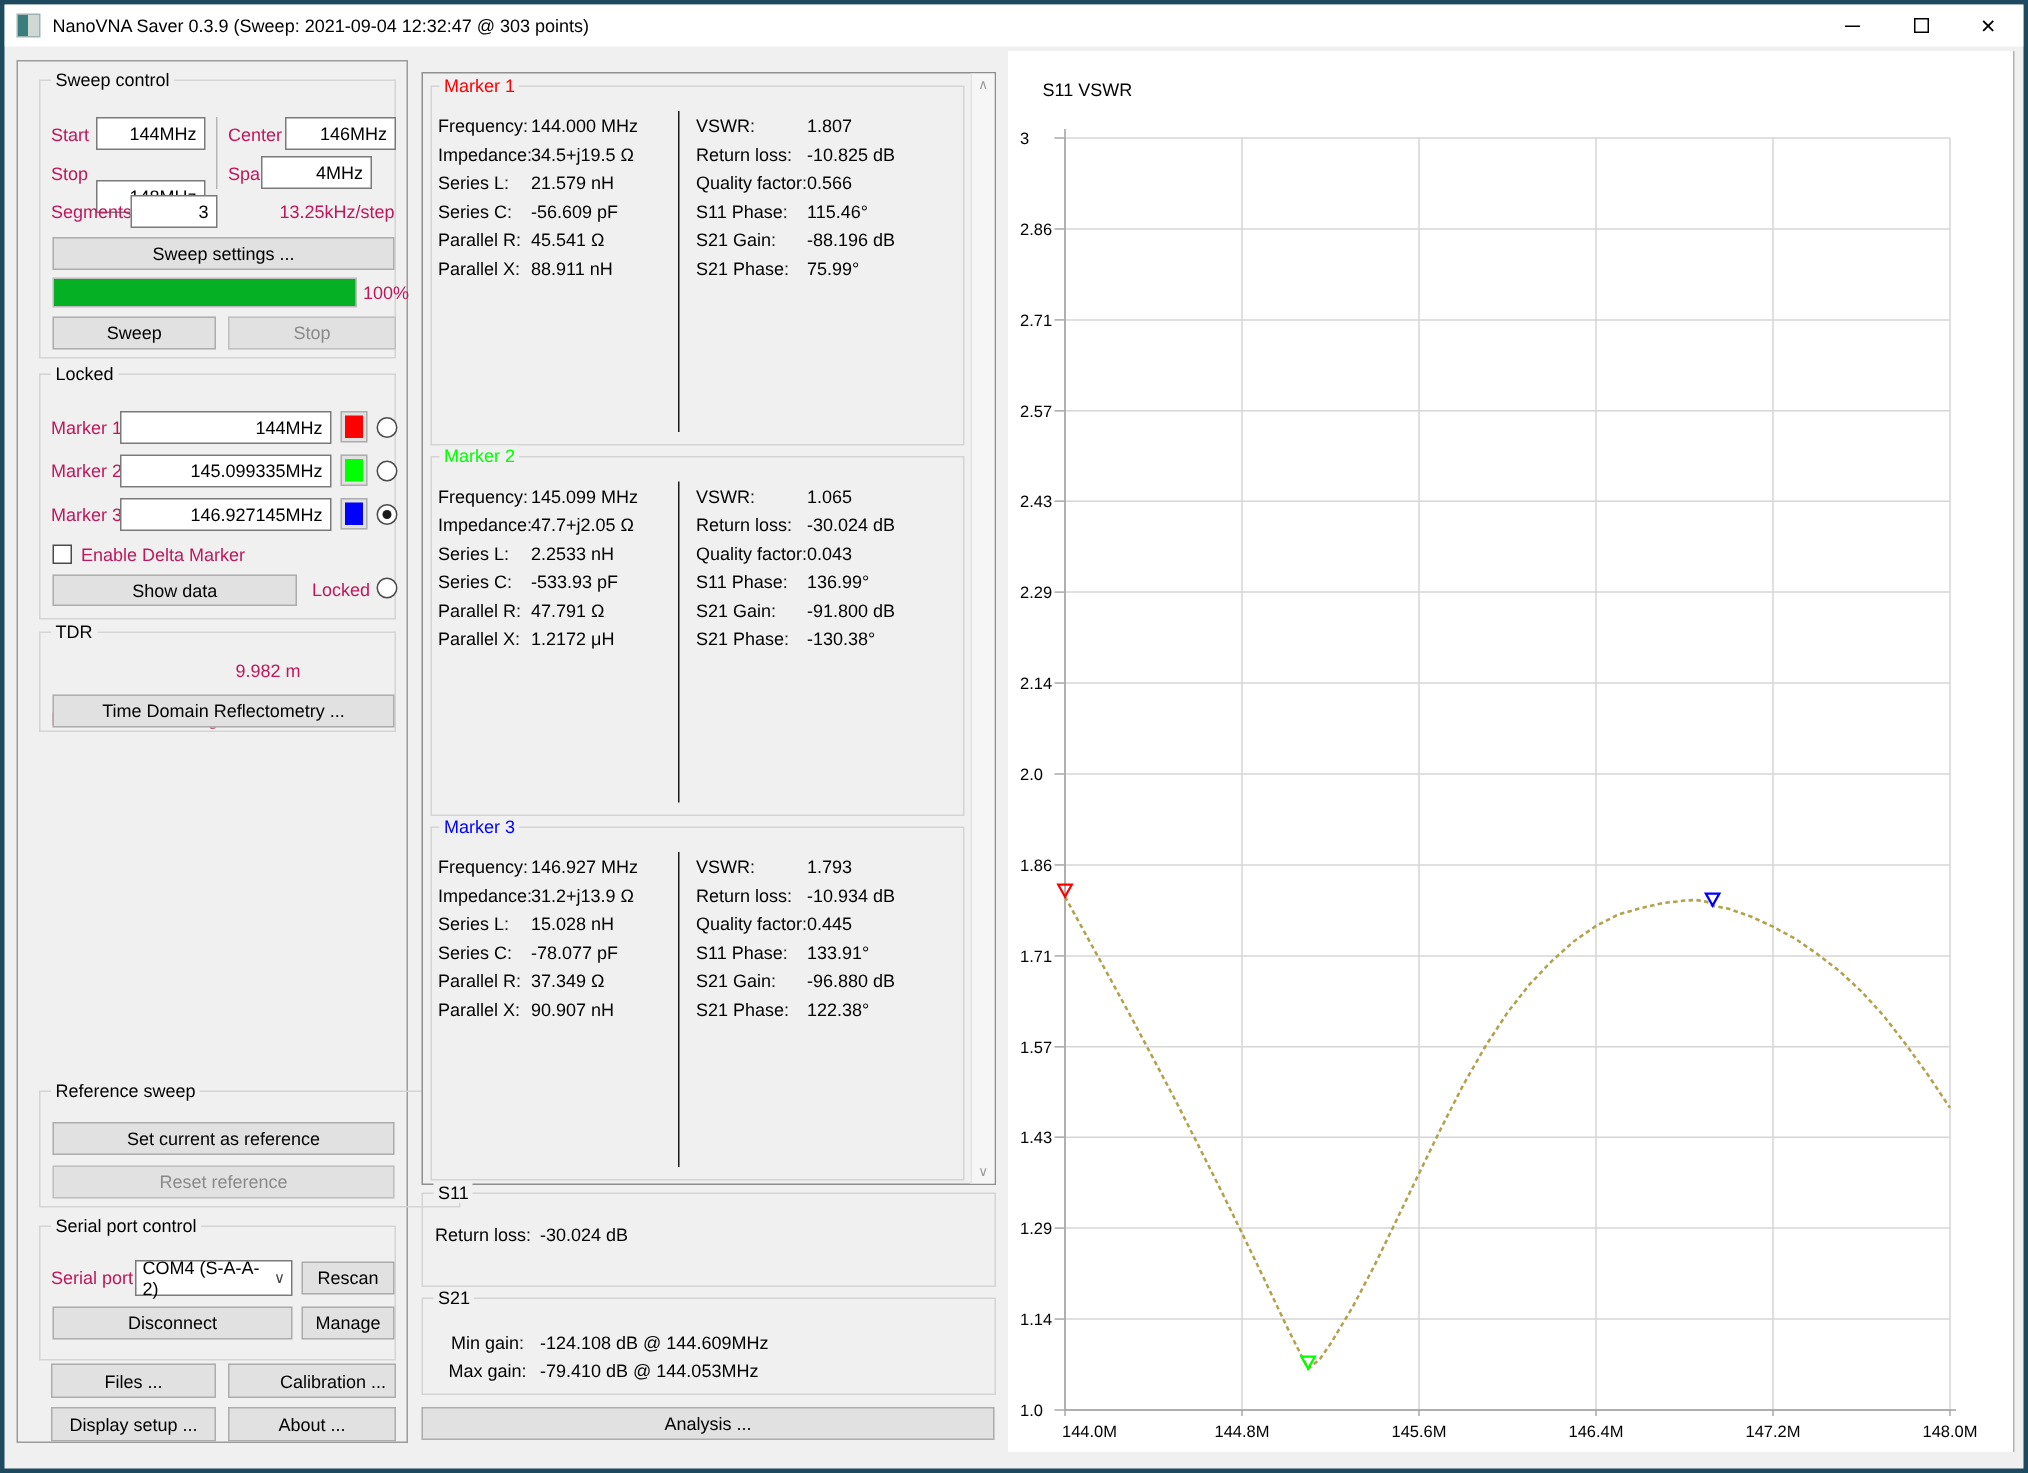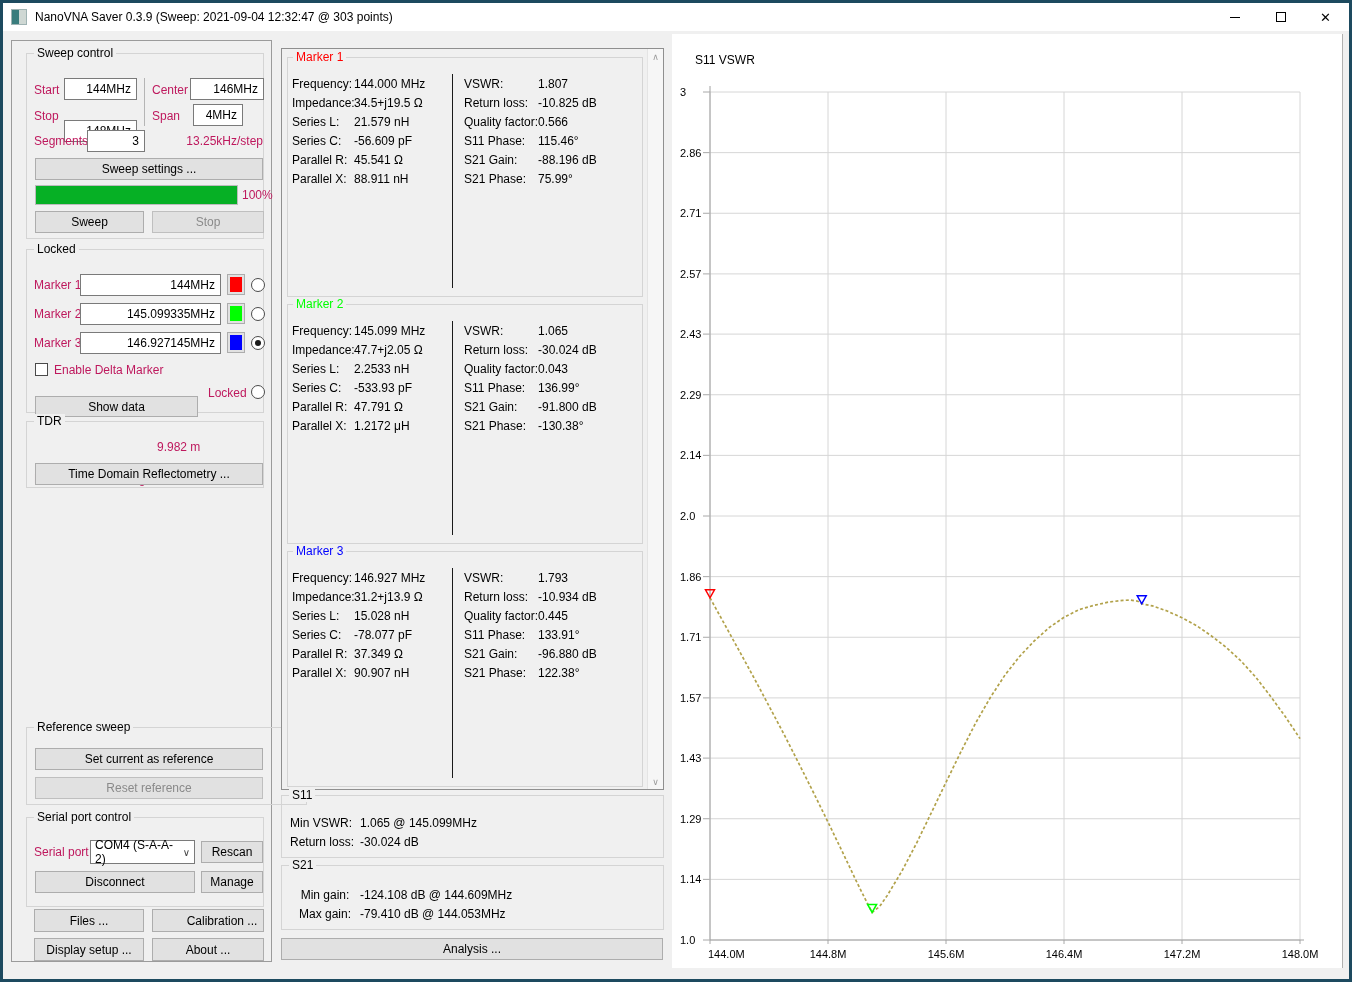--- a/index.html
+++ b/index.html
@@ -85,21 +85,21 @@
     <div class="groupbox" style="left:14px; top:12px; width:238px; height:186px;">
       <span class="legend">Sweep control</span>
       <span class="lbl" style="left:7px; top:29px;">Start</span>
       <input class="tfield" style="left: 37px; top: 24px; width: 73px; height: 22px;" readonly="" value="144MHz">
       <div class="vdiv" style="left:117px; top:24px; height:48px;"></div>
       <span class="lbl" style="left:125px; top:29px;">Center</span>
       <input class="tfield" style="left: 163px; top: 24px; width: 74px; height: 22px;" readonly="" value="146MHz">
       <span class="lbl" style="left:7px; top:55px;">Stop</span>
       <input class="tfield" style="left: 37px; top: 66px; width: 73px; height: 22px;" readonly="" value="148MHz">
       <span class="lbl" style="left:125px; top:55px;">Span</span>
-      <input class="tfield" style="left: 166px; top: 50px; width: 50px; height: 22px;" readonly="" value="4MHz">
+      <input class="tfield" style="left: 147px; top: 50px; width: 74px; height: 22px;" readonly="" value="4MHz">
       <span class="lbl" style="left:7px; top:80px;">Segments</span>
       <input class="tfield" style="left: 60px; top: 76px; width: 58px; height: 22px;" readonly="" value="3">
       <span class="lbl" style="left:130px; top:80px; width:106px; text-align:right;">13.25kHz/step</span>
       <div class="btn" style="left:8px; top:104px; width:228px; height:22px;">Sweep settings ...</div>
       <div class="pbar" style="left:8px; top:131px; width:203px; height:20px;">
             <div class="pfill"></div>
           </div>
       <span class="lbl" style="left:215px; top:134px;">100%</span>
       <div class="btn" style="left:8px; top:157px; width:109px; height:22px;">Sweep</div>
       <div class="btn disabled" style="left:125px; top:157px; width:112px; height:22px;">Stop</div>
@@ -124,21 +124,21 @@
 
       <span class="lbl" style="left:7px; top:86px;">Marker 3</span>
       <input class="tfield" style="left: 53px; top: 82px; width: 141px; height: 22px;" readonly="" value="146.927145MHz">
       <div class="swatch" style="left:200px; top:82px; width:18px; height:21px;">
             <div style="background: rgb(0, 0, 255);"></div>
           </div>
       <span class="radio checked" style="left:224px; top:86px;"></span>
 
       <span class="checkbox" style="left:8px; top:113px;"></span>
       <span class="lbl" style="left:27px; top:113px;">Enable Delta Marker</span>
-      <div class="btn" style="left:8px; top:146px; width:163px; height:21px;text-align:right;">Show data</div>
+      <div class="btn" style="left:8px; top:133px; width:163px; height:21px;text-align:right;">Show data</div>
       <span class="lbl" style="left:181px; top:136px;">Locked</span>
       <span class="radio" style="left:224px; top:135px;"></span>
     </div>
 
     <div class="groupbox" style="left:14px; top:380px; width:238px; height:67px;">
       <span class="legend">TDR</span>
       <span class="lbl" style="left:7px; top:34px;margin-top:16px;">Estimated cable length:</span>
       <span class="lbl" style="left:130px; top:18px;">9.982 m</span>
       <div class="btn" style="left:8px; top:41px; width:228px; height:22px;">Time Domain Reflectometry ...</div>
     </div>
@@ -348,24 +348,20 @@
 
     <div class="vscroll">
       <span class="arr" style="top:0;">∧</span>
       <span class="arr" style="bottom:0;">∨</span>
     </div>
   </div>
 
   <div class="groupbox" style="left:278px; top:792px; width:383px; height:63px;">
     <span class="legend" style="background:#f0f0f0;">S11</span>
     <div style="position:absolute; left:8px; top:17px; right:8px;">
-          <div class="srow">
-            <span class="dlabel">Min VSWR:</span>
-            <span class="dvalue">1.065 @ 145.099MHz</span>
-          </div>
           <div class="srow">
             <span class="dlabel">Return loss:</span>
             <span class="dvalue">-30.024 dB</span>
           </div>
         </div>
   </div>
 
   <div class="groupbox" style="left:278px; top:862px; width:383px; height:65px;">
     <span class="legend">S21</span>
     <div style="position:absolute; left:8px; top:19px; right:8px;text-align:center;">

